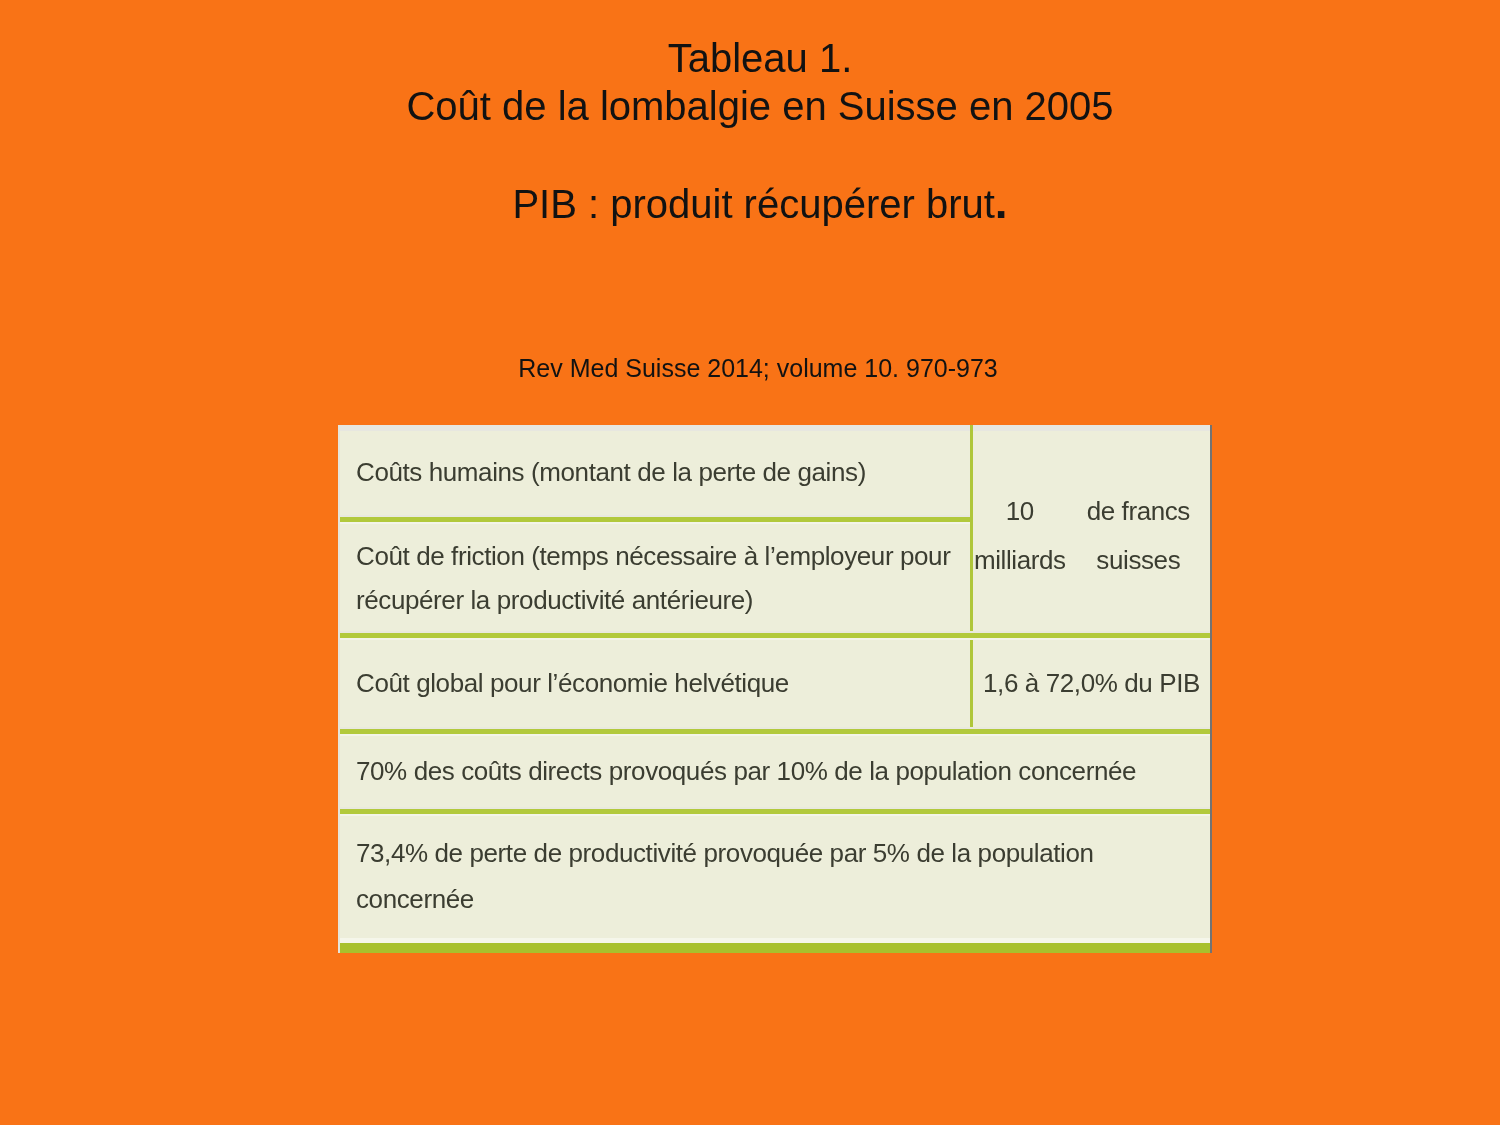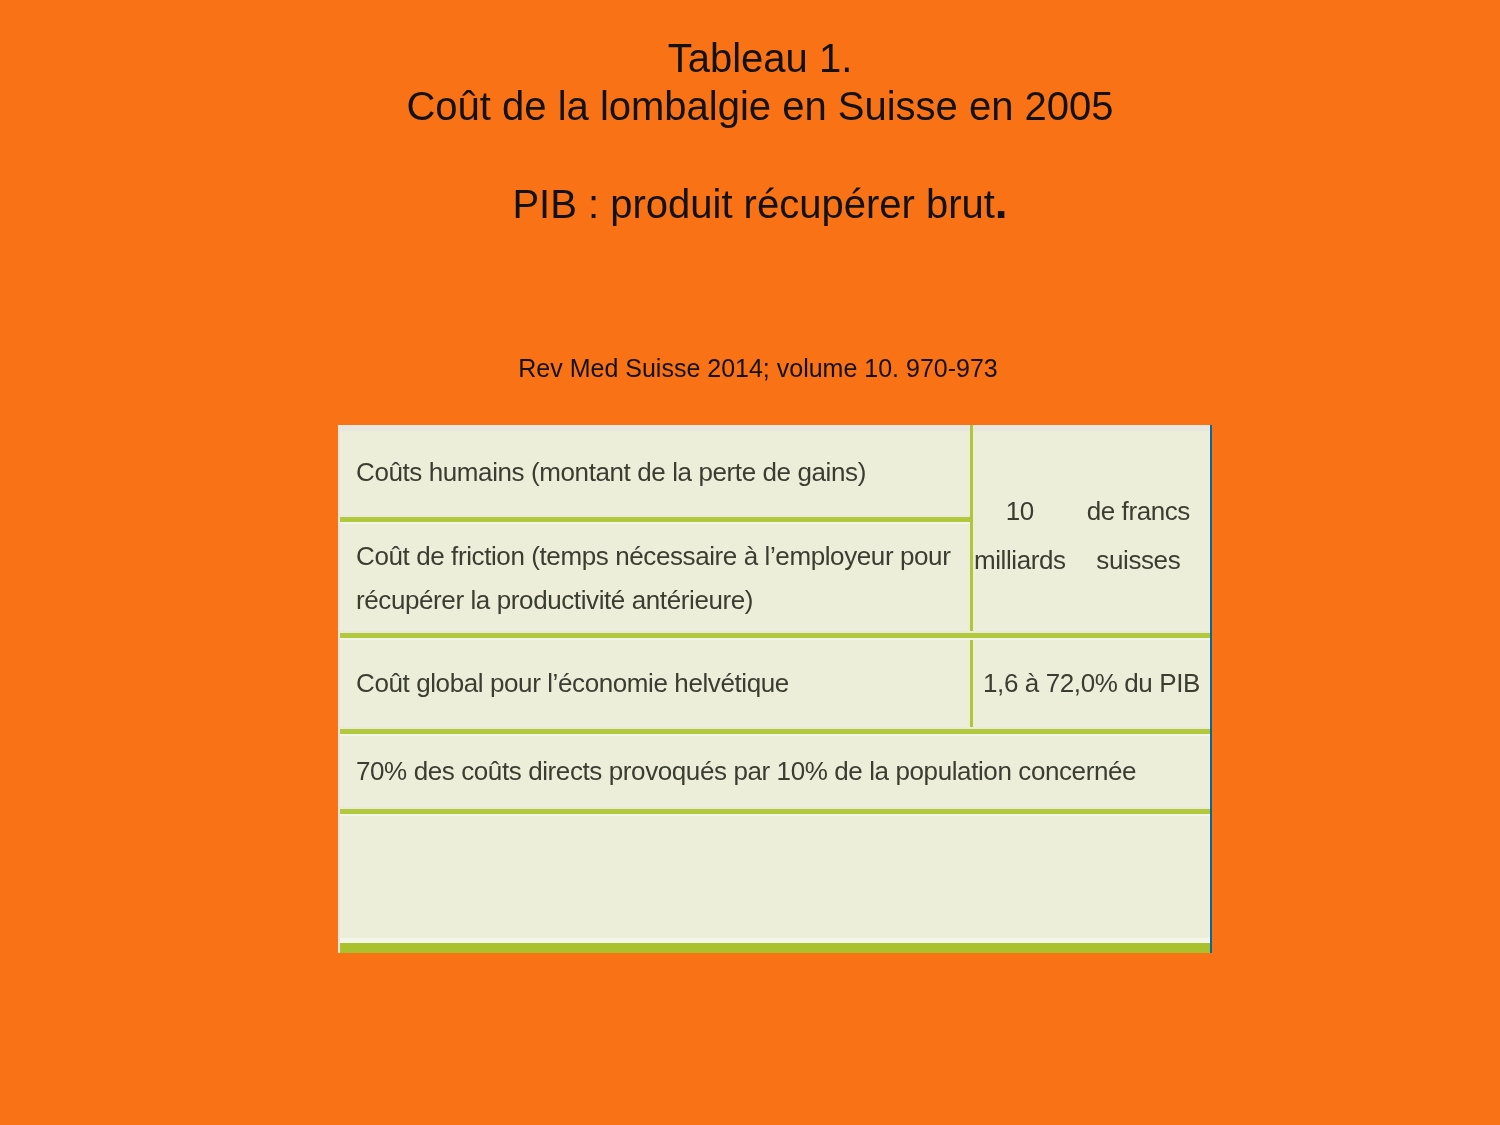--- a/index.html
+++ b/index.html
@@ -46,21 +46,21 @@
 
   
   .cost-table {
     position: absolute;
     left: 338px;
     top: 425px;
     width: 874px;
     height: 528px;
     background: #edeeda;
     border-left: 2px solid #e5e5dc;
-    border-right: 2px solid #0369a1;
+    border-right: 2px solid #737373;
     color: #3b3d31;
     font-size: 26px;
     letter-spacing: -0.4px;
     line-height: 1.35;
   }
   .top-strip {
     position: absolute; top: 0; left: 0; right: 0;
     height: 6px; background: #e7e7e0;
   }
 
@@ -143,18 +143,19 @@
 
     <div class="cell cell-left row3-left">Coût global pour l’économie helvétique</div>
     <div class="cell row3-right">1,6 à 72,0% du PIB</div>
 
     <div class="hline line-c"></div>
 
     <div class="cell cell-left row4-full">70% des coûts directs provoqués par 10% de la population concernée</div>
 
     <div class="hline line-d"></div>
 
+    <div class="cell cell-left row5-full">73,4% de perte de productivité provoquée par 5% de la population concernée</div>
 
     <div class="bottom-strip"></div>
     <div class="bottom-bar"></div>
   </div>
 
 </div>
 
 </body></html>

